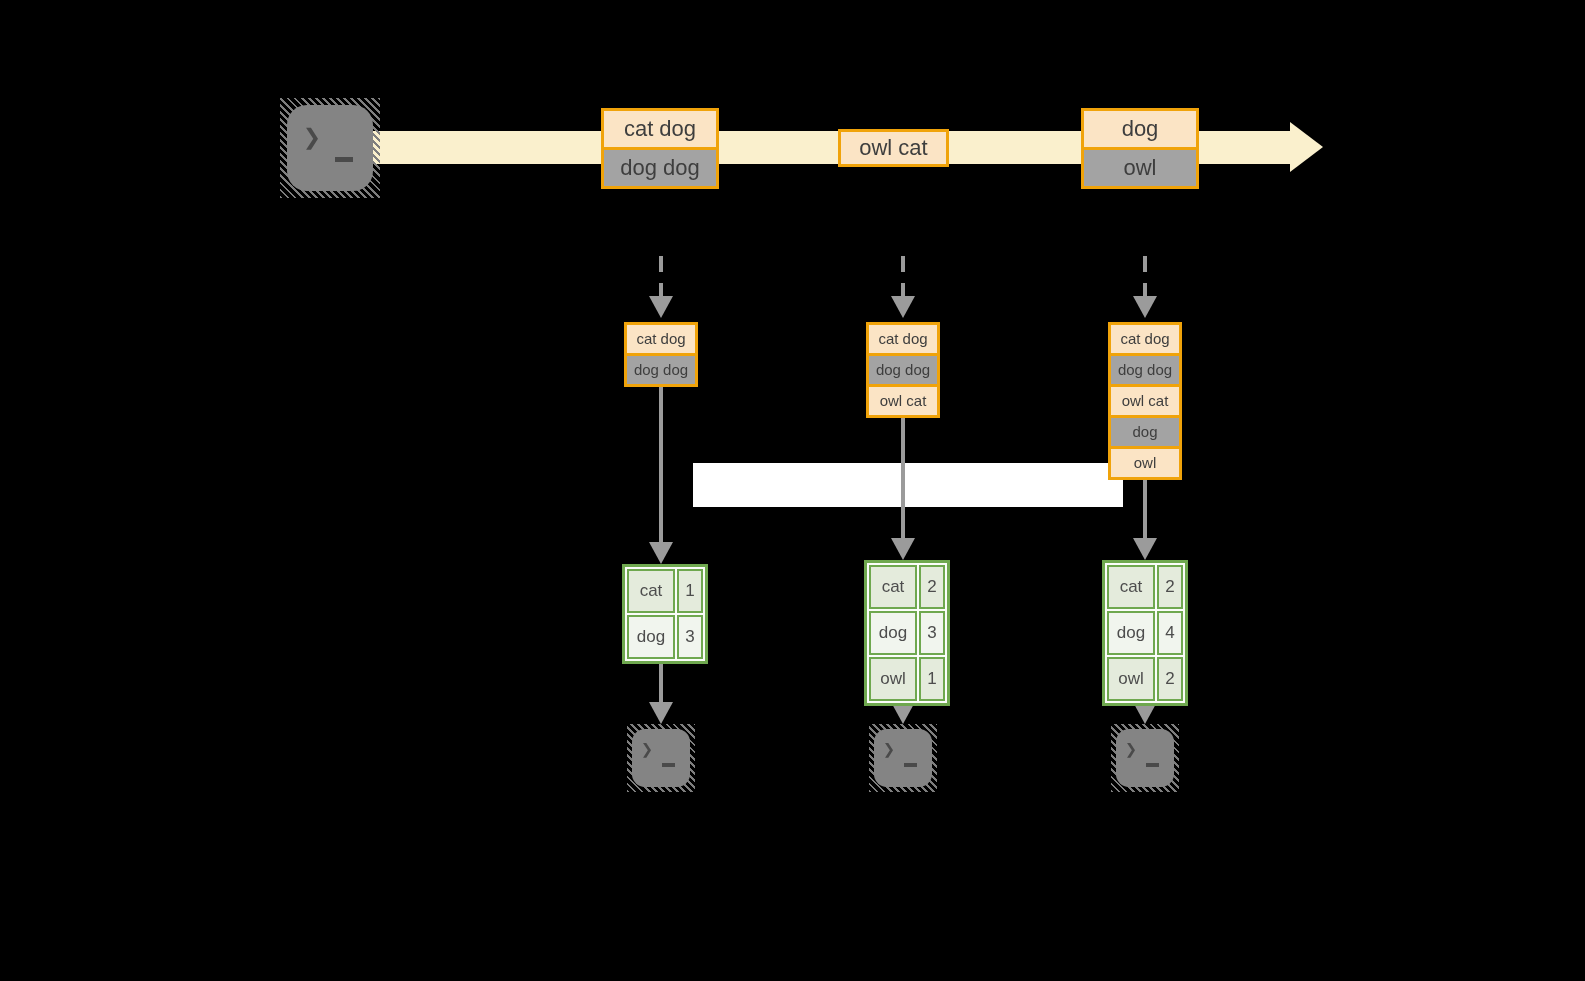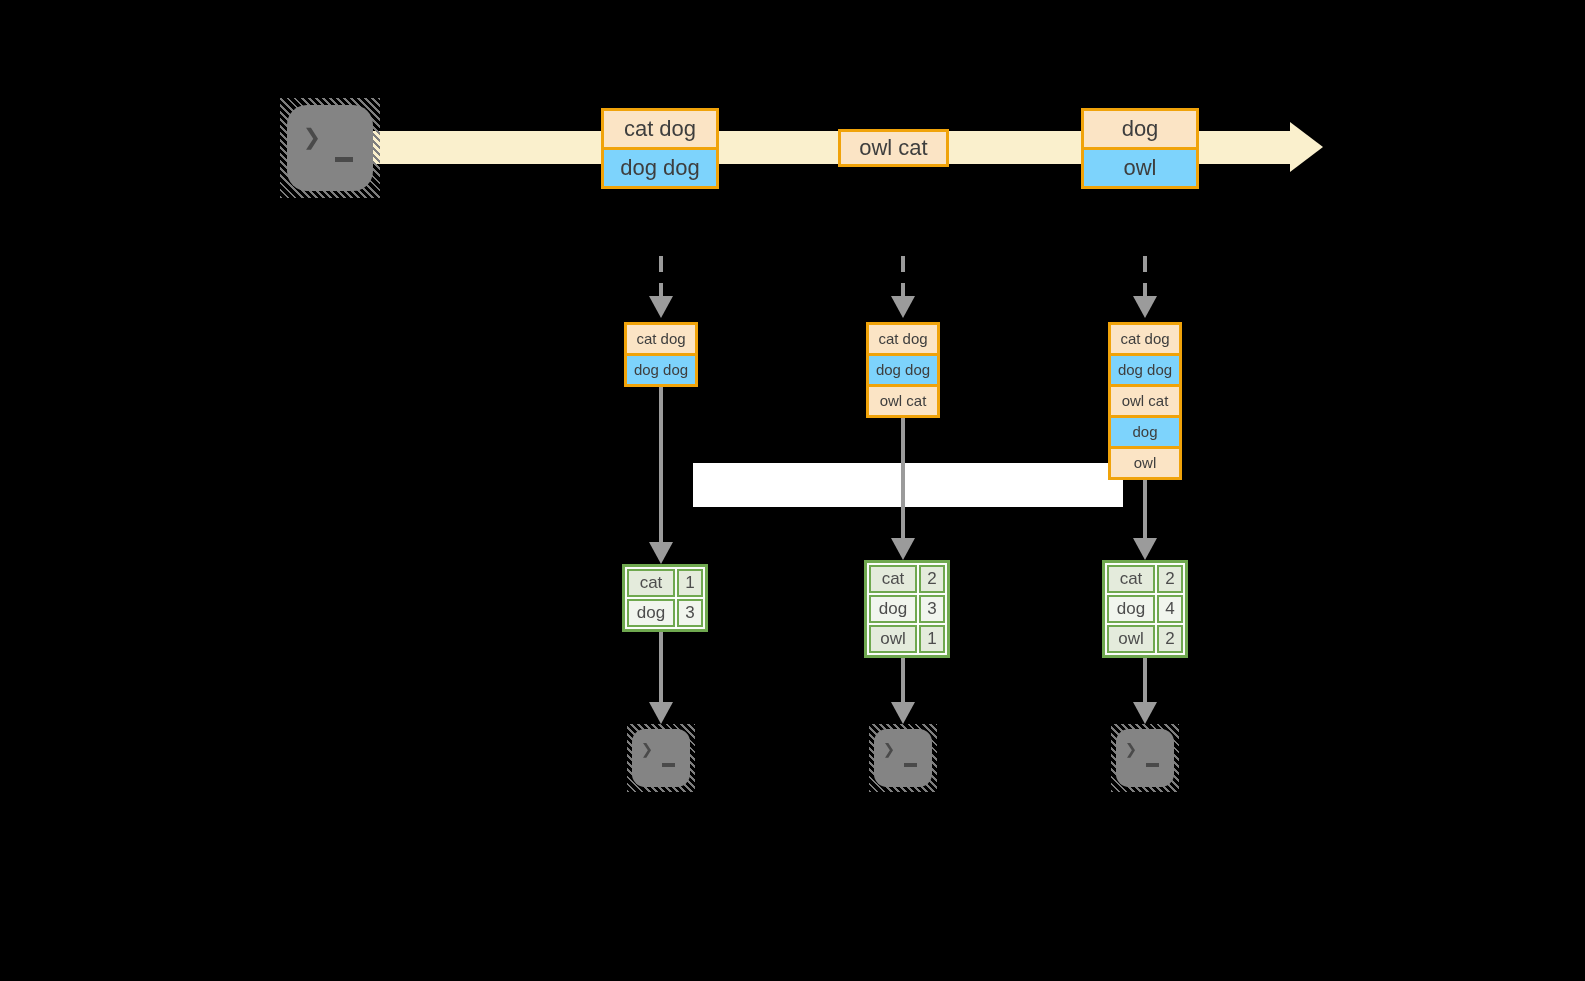--- a/index.html
+++ b/index.html
@@ -28,21 +28,21 @@
     border-left:33px solid #FAF0CD; z-index:0;
   }
 
   
   .obox {
     position:absolute; border:3px solid #F0A30A; box-sizing:border-box;
     text-align:center; color:#3e3e3e; z-index:4; background:#FDF3E5;
   }
   .obox .row + .row { border-top:3px solid #F0A30A; }
   .fd { background:#FBE4C5; }
-  .fl { background:#7dd3fc; }
+  .fl { background:#a3a3a3; }
   .batch .row { height:36px; line-height:36px; font-size:22px; }
   .batch1row .row { height:32px; line-height:32px; font-size:22px; }
   .stack .row { height:28px; line-height:28px; font-size:15px; }
 
   
   .dash {
     position:absolute; width:4px; height:42px;
     background:repeating-linear-gradient(180deg, #9b9b9b 0 16px, transparent 16px 27px);
     z-index:2;
   }
@@ -60,21 +60,21 @@
     text-align:center; font-size:34px; font-weight:300; color:#141414; z-index:3;
     letter-spacing:0.5px;
   }
 
   
   .gtable {
     position:absolute; border-collapse:separate; border-spacing:2px;
     border:3px solid #6FA84F; background:#FBFDFA; z-index:4;
   }
   .gtable td {
-    border:2px solid #6FA84F; height:24px; padding:0 2px; text-align:center;
+    border:2px solid #6FA84F; height:24px; padding:8px 2px; text-align:center;
     font-size:17px; color:#4d4d4d;
   }
   .gtable td.w { min-width:40px; }
   .gtable td.n { min-width:18px; }
   tr.gd td { background:#E4EBDC; }
   tr.gl td { background:#F1F5EE; }
 </style>
 </head>
 <body>
 

